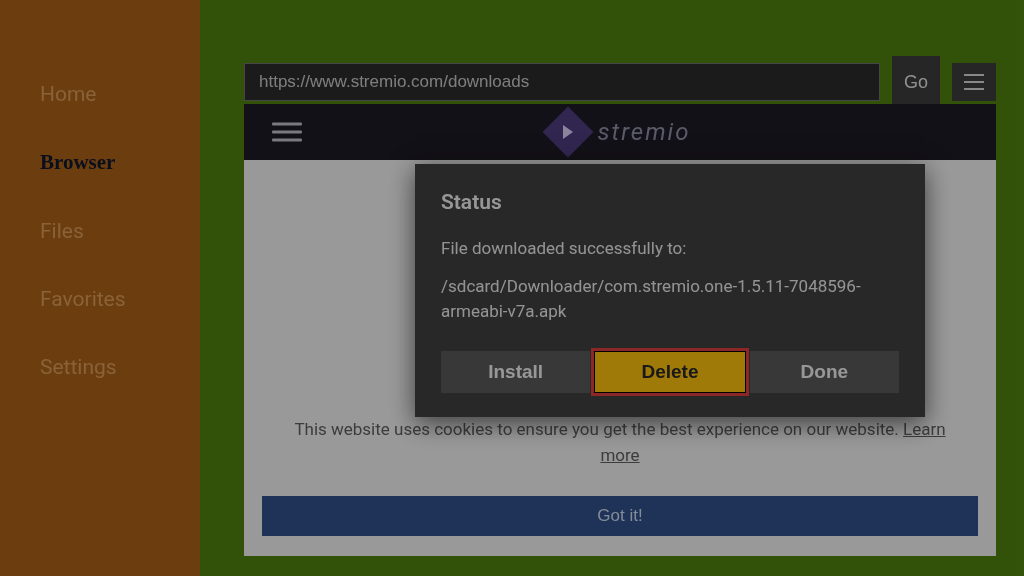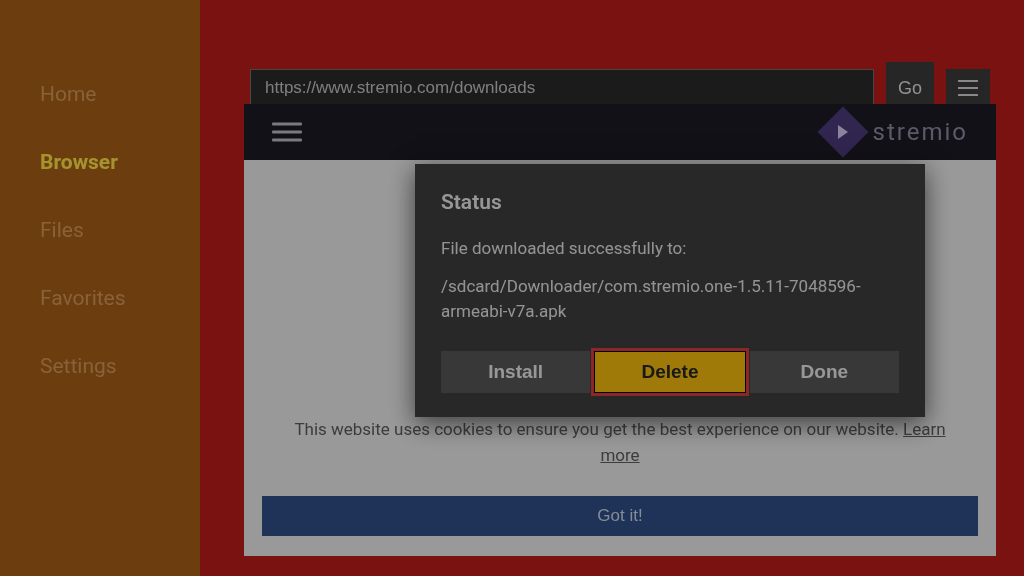--- a/index.html
+++ b/index.html
@@ -2,35 +2,35 @@
 <html><head>
 <meta charset="utf-8">
 <style>
   * { box-sizing: border-box; margin: 0; padding: 0; }
   html, body { width: 1024px; height: 576px; overflow: hidden; font-family: -apple-system, BlinkMacSystemFont, "Segoe UI", Roboto, Arial, sans-serif; background: #0c0c0c; }
   .app { display: flex; width: 100%; height: 100%; position: relative; }
 
   
   .sidebar { width: 200px; background: #a55d18; padding-top: 60px; flex-shrink: 0; }
   .sidebar-item { padding: 22px 0 22px 40px; color: #d19556; font-size: 21px; cursor: pointer; }
-  .sidebar-item.active { color: #fde047; font-weight: 700; }
+  .sidebar-item.active { color: #0f172a; font-weight: 700; font-family: Liberation Serif, serif; }
 
   
-  .main { flex: 1; background: #b91c1c; position: relative; padding: 6px; }
+  .main { flex: 1; background: #4d7c0f; position: relative; padding: 0; }
 
   
   .topbar { display: flex; gap: 12px; padding: 56px 28px 16px 44px; align-items: center; }
   .url-input { flex: 1; height: 38px; background: #2a2a2a; border: 1px solid #6b6b6b; color: #c0c0c0; font-size: 17px; padding: 0 14px; outline: none; }
   .go-btn { width: 48px; height: 52px; background: #3a3a3a; color: #dcdcdc; border: none; font-size: 18px; cursor: pointer; }
   .ham-btn { width: 44px; height: 38px; background: #3a3a3a; border: none; display: flex; flex-direction: column; justify-content: center; align-items: center; gap: 5px; cursor: pointer; }
   .ham-btn span { width: 20px; height: 2px; background: #cfcfcf; }
 
   
   .viewport { position: absolute; top: 104px; left: 44px; right: 28px; bottom: 20px; background: #111; }
-  .site-header { height: 56px; background: #1c1a23; display: flex; align-items: center; justify-content: flex-end; padding: 0 28px; position: relative; }
+  .site-header { height: 56px; background: #1c1a23; display: flex; align-items: center; justify-content: center; padding: 0 28px; position: relative; font-style: italic; }
   .site-ham { position: absolute; left: 28px; top: 50%; transform: translateY(-50%); display: flex; flex-direction: column; gap: 5px; cursor: pointer; }
   .site-ham span { width: 30px; height: 3px; background: #b8b8c4; border-radius: 1px; }
   .brand { display: flex; align-items: center; gap: 12px; color: #8a89a0; font-size: 24px; letter-spacing: 2px; text-transform: lowercase; }
   .brand-logo { width: 36px; height: 36px; background: #4b3a7a; transform: rotate(45deg); position: relative; }
   .brand-logo::after { content: ""; position: absolute; left: 50%; top: 50%; transform: translate(-50%,-50%) rotate(-45deg); border-left: 10px solid #d3c9ef; border-top: 7px solid transparent; border-bottom: 7px solid transparent; }
 
   .site-body { position: absolute; top: 56px; left: 0; right: 0; bottom: 0; background: #e9e9e9; }
   .cookie-bar { position: absolute; left: 18px; right: 18px; bottom: 20px; }
   .cookie-text { color: #5c5c5c; font-size: 17px; padding: 8px 18px 28px; line-height: 1.5; text-align: center; }
   .cookie-text a { color: #5c5c5c; text-decoration: underline; }

